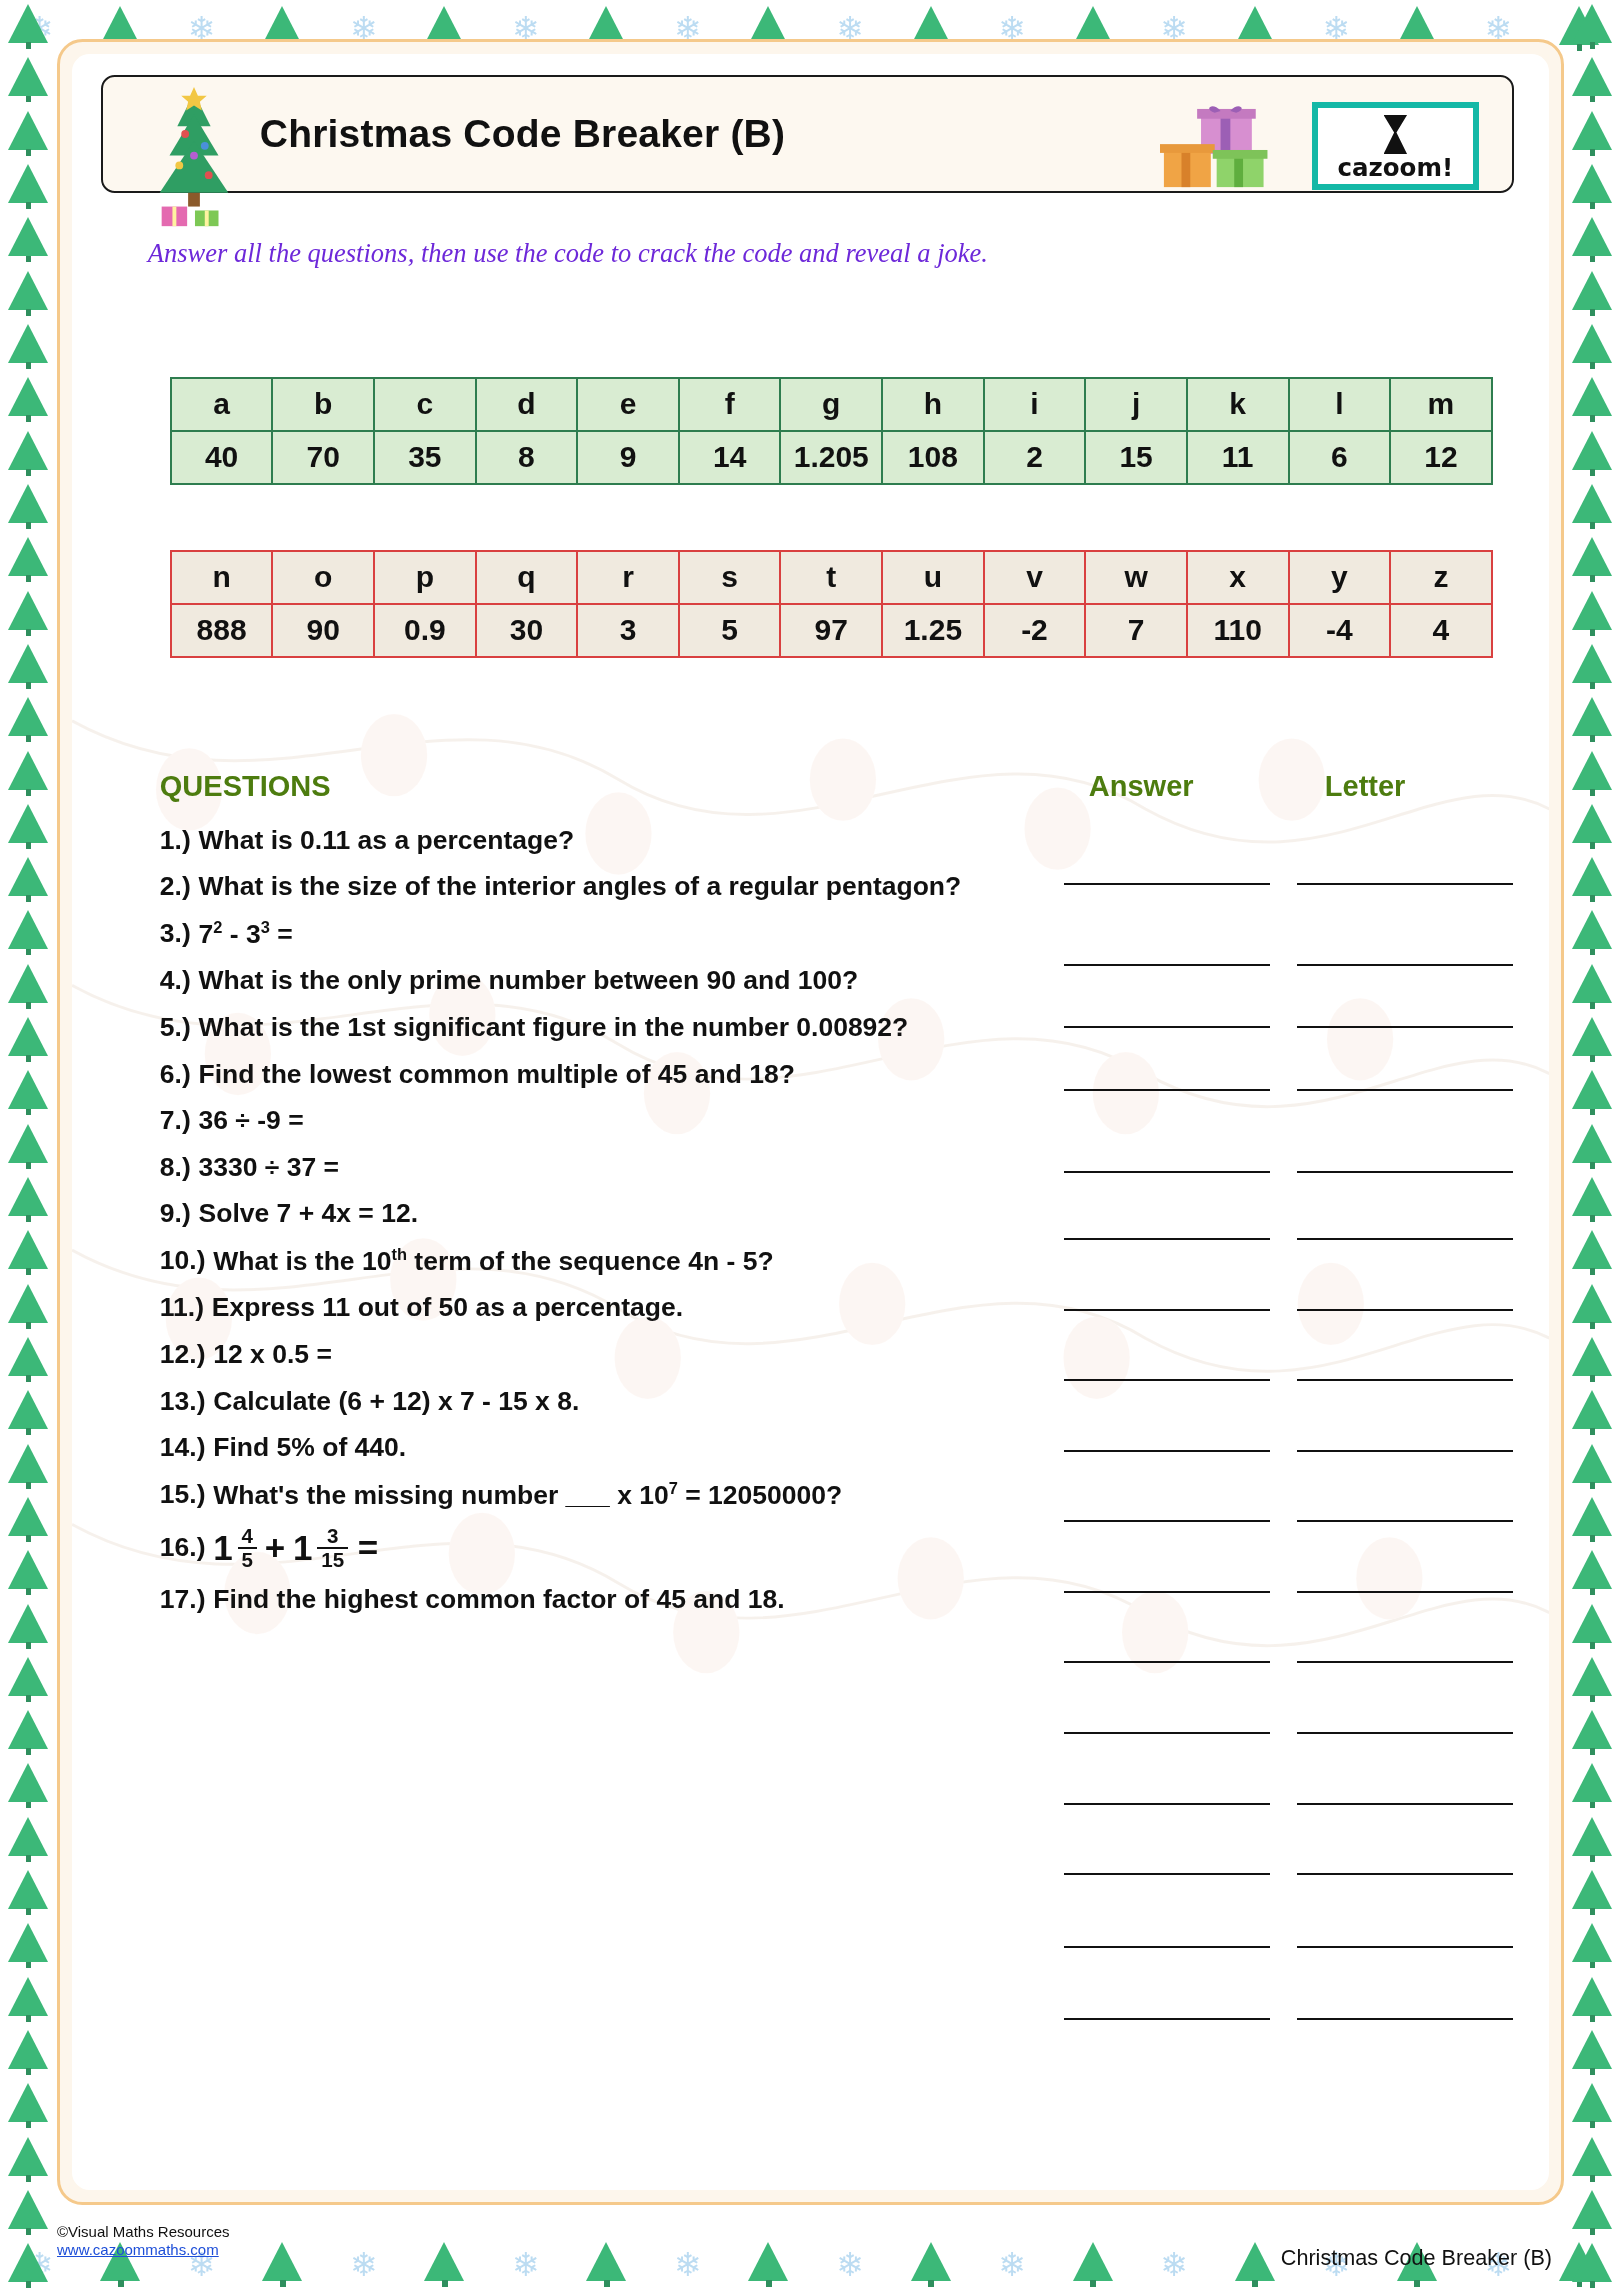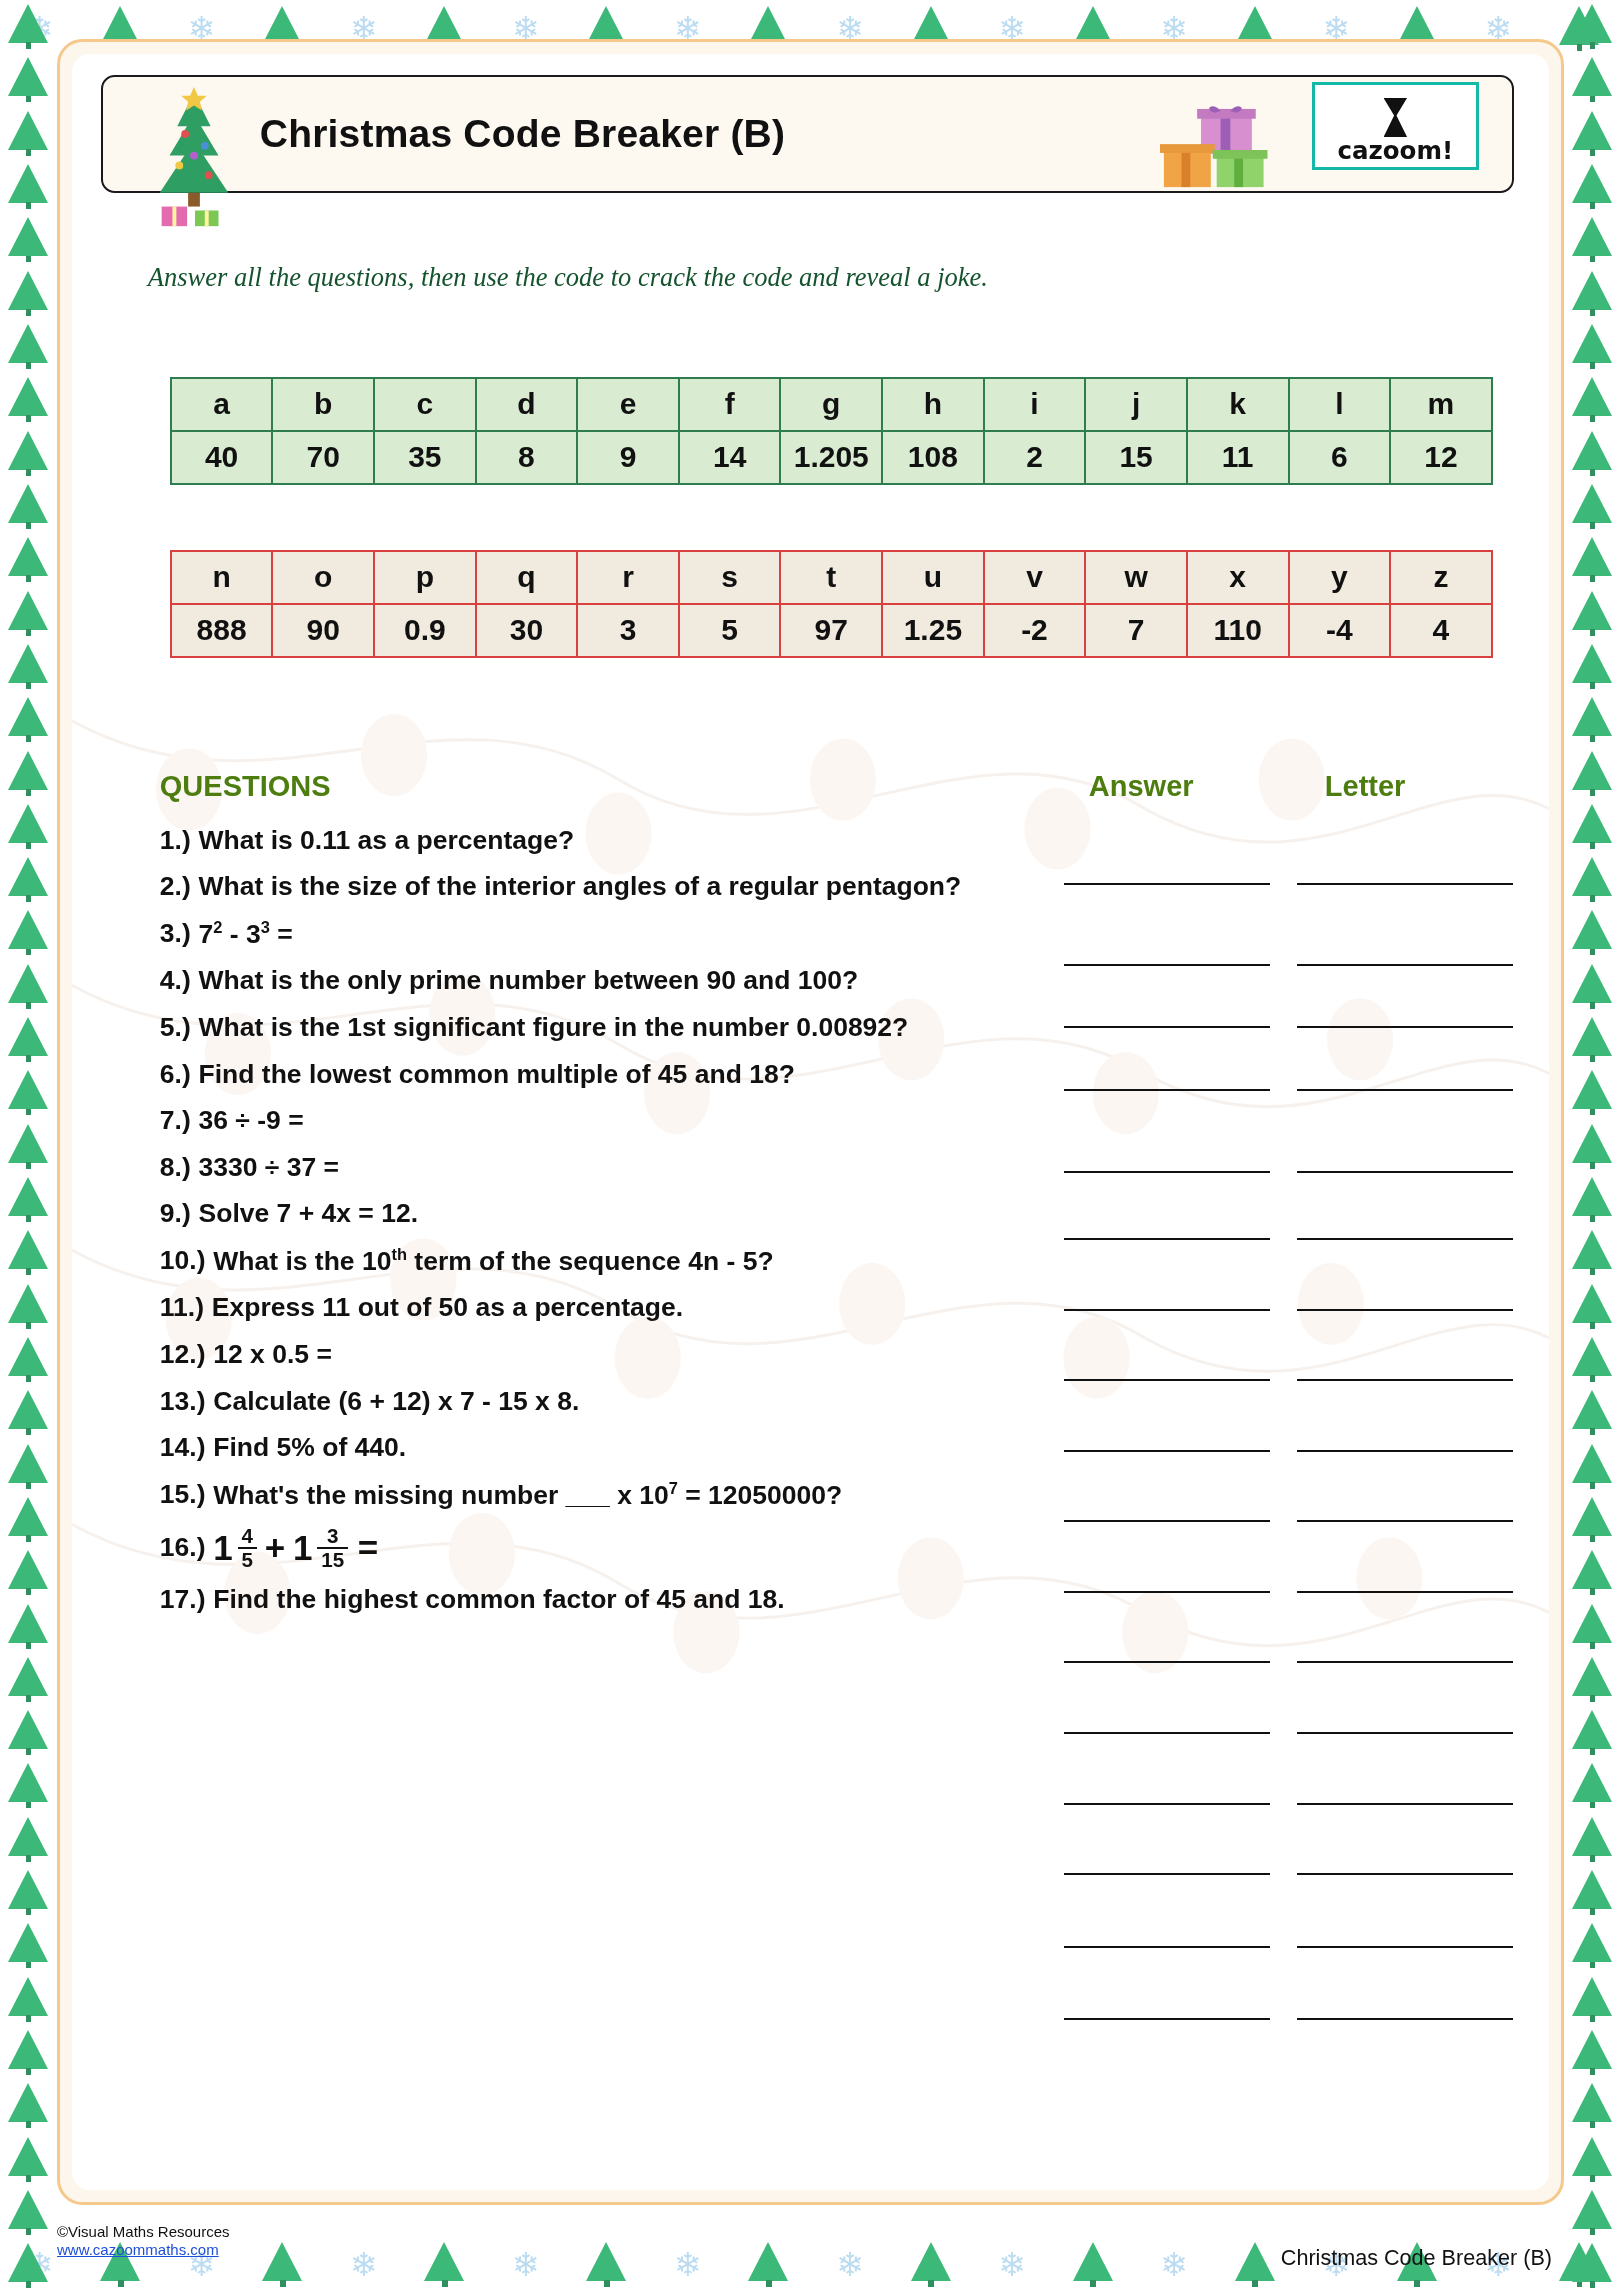--- a/index.html
+++ b/index.html
@@ -106,24 +106,24 @@
     left: 37px; top: 9.8px;
     width: 108px; height: 147px;
   }
   .gifts {
     position: absolute;
     right: 225px; top: 27.4px;
     width: 127px; height: 88px;
   }
   .cazoom {
     position: absolute;
-    right: 33px; top: 5px;
+    right: 33px; top: 25px;
     width: 167px; height: 88px;
     background: #ffffff;
-    border: 3px solid #14b8a6;
+    border: 6px solid #14b8a6;
     display: flex;
     flex-direction: column;
     align-items: center;
     justify-content: flex-end;
     padding-bottom: 3.9px;
   }
   .cazoom .hourglass {
     width: 23.5px; height: 39px;
     background: #111;
     clip-path: polygon(0 0, 100% 0, 55% 45%, 100% 100%, 0 100%, 45% 45%);
@@ -136,22 +136,21 @@
     color: #111;
     line-height: 1;
   }
 
   .instruction {
     position: absolute;
     left: 76px; top: 184px;
     font-family: "Liberation Serif", serif;
     font-style: italic;
     font-size: 26.5px;
-    color: #14532d;
-    margin-top: 24px;
+    color: #6d28d9;
   }
 
   
   .code-table {
     position: absolute;
     border-collapse: collapse;
     table-layout: fixed;
   }
   .code-table td {
     text-align: center;

